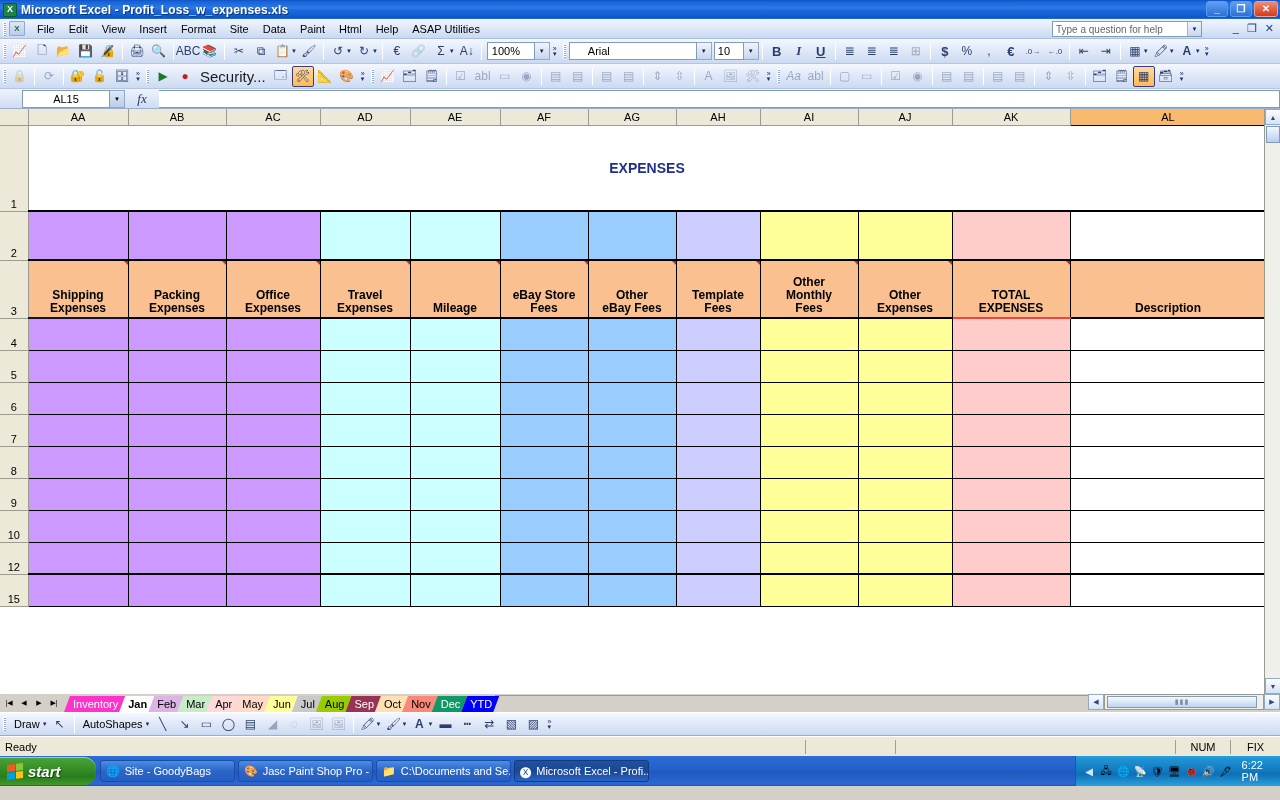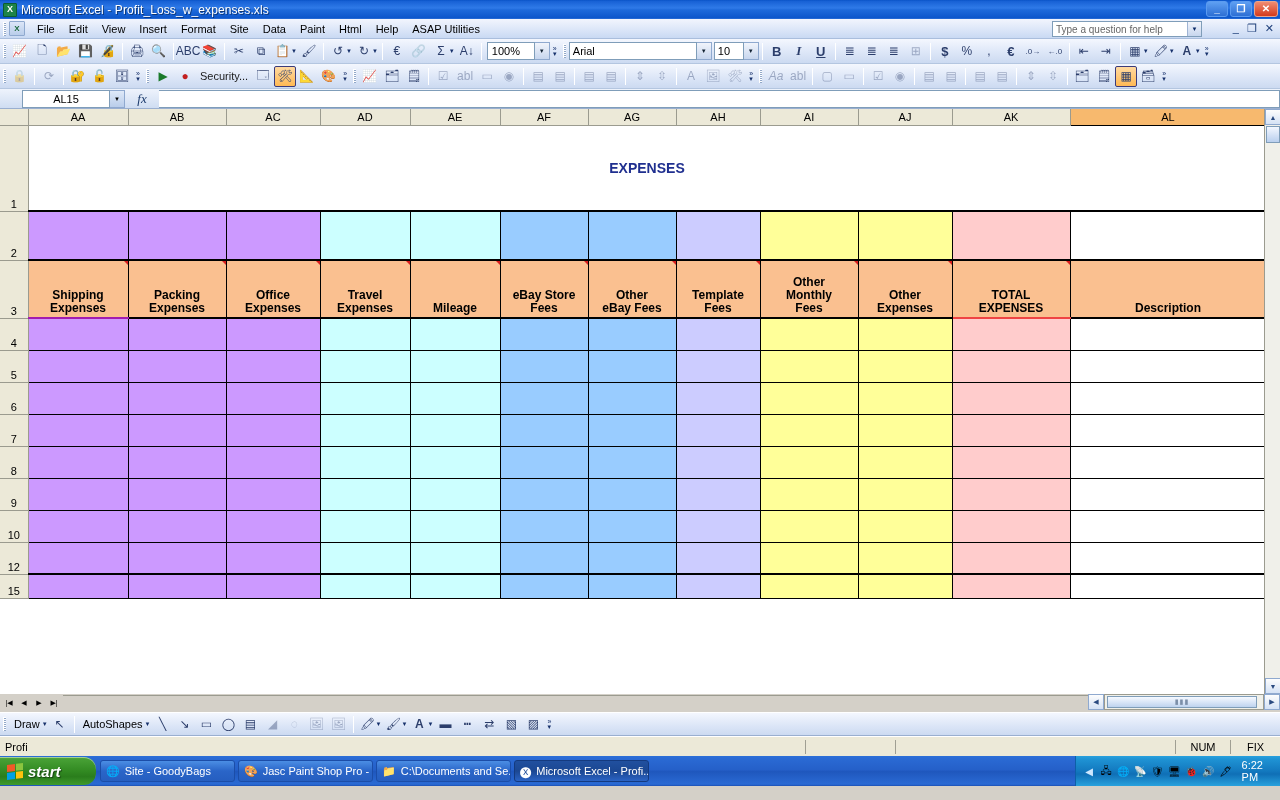--- a/index.html
+++ b/index.html
@@ -17,21 +17,21 @@
     background:linear-gradient(to bottom,#0a54c8 0%,#1862d6 8%,#2f7ae8 42%,#1e6adb 52%,#0d57cc 92%,#2b6fd8 100%);
     display:flex; align-items:center; position:relative;
   }
   .titlebar .tb-icon{
     width:14px;height:14px;margin-left:3px;margin-right:4px;
     background:#1d8348;border:1px solid #0b5c30;border-radius:1px;
     display:flex;align-items:center;justify-content:center;
     color:#fff;font-size:9px;font-weight:bold;line-height:1;
   }
   .titlebar .tb-title{
-    color:#fff;font-size:12px;font-weight:normal;letter-spacing:0.1px;
+    color:#fff;font-size:12px;font-weight:bold;letter-spacing:0.1px;
     text-shadow:1px 1px 0 rgba(0,0,0,.45);
   }
   .tb-buttons{position:absolute;right:2px;top:1px;display:flex;gap:2px;}
   .tb-btn{
     width:22px;height:16px;border:1px solid #5b9bf0;border-radius:3px;
     background:linear-gradient(to bottom,#5e9ff2,#2d6fd4);
     display:flex;align-items:center;justify-content:center;
     color:#fff;font-size:10px;font-weight:bold;line-height:1;
   }
   .tb-btn.close{background:linear-gradient(to bottom,#f08c72,#d43a1c);border-color:#e8a58f;width:24px;}
@@ -78,27 +78,27 @@
   .tbtn.dis{opacity:.38;}
   .tsep{width:1px;height:17px;margin:0 3px;background:#a7b9d6;border-right:1px solid #fff;}
   .tdrop{font-size:6px;color:#16306b;margin-left:-3px;margin-right:1px;}
   .zoombox{
     width:48px;height:18px;background:#fff;border:1px solid #7f9db9;
     font-size:11px;display:flex;align-items:center;padding-left:4px;margin-left:2px;
   }
   .zoomarrow{width:15px;height:18px;background:linear-gradient(to bottom,#f1f4fb,#c7d6ee);
     border:1px solid #8fa9cf;border-left:none;display:flex;align-items:center;justify-content:center;font-size:6px;color:#123;}
   .fontbox{width:128px;height:18px;background:#fff;border:1px solid #7f9db9;font-size:11px;
-    display:flex;align-items:center;padding-left:3px;position:relative;}
+    display:flex;align-items:center;padding-left:18px;position:relative;}
   .sizebox{width:30px;height:18px;background:#fff;border:1px solid #7f9db9;font-size:11px;
     display:flex;align-items:center;padding-left:3px;margin-left:2px;}
   .bi{font-size:13px;font-weight:bold;}
   .overflow{width:10px;height:21px;display:flex;flex-direction:column;align-items:center;justify-content:center;
     font-size:7px;color:#16306b;line-height:5px;}
-  .secbtn{font-size:11px;color:#1b1b1b;padding:0 4px;height:20px;display:flex;align-items:center;}
+  .secbtn{font-size:15px;color:#1b1b1b;padding:0 4px;height:20px;display:flex;align-items:center;}
 
   
   .formulabar{
     width:1280px;height:20px;display:flex;align-items:center;
     background:linear-gradient(to bottom,#eef3fc,#cfddf2);
     border-bottom:1px solid #9aafd0;
   }
   .namebox{
     width:88px;height:18px;margin-left:22px;background:#fff;border:1px solid #7f9db9;
     font-size:11px;display:flex;align-items:center;justify-content:center;
@@ -438,21 +438,21 @@
           <td class="cell" style="background:#99ccff;border-top:2px solid #000;border-bottom:2px solid #000"></td>
           <td class="cell" style="background:#99ccff;border-top:2px solid #000;border-bottom:2px solid #000"></td>
           <td class="cell" style="background:#ccccff;border-top:2px solid #000;border-bottom:2px solid #000"></td>
           <td class="cell" style="background:#ffff99;border-top:2px solid #000;border-bottom:2px solid #000"></td>
           <td class="cell" style="background:#ffff99;border-top:2px solid #000;border-bottom:2px solid #000"></td>
           <td class="cell" style="background:#ffcccc;border-top:2px solid #000;border-bottom:2px solid #000"></td>
           <td class="cell" style="background:#ffffff;border-top:2px solid #000;border-bottom:2px solid #000"></td>
         </tr>
         <tr style="height:58px">
           <td class="rowhead-cell">3</td>
-          <td class="hdr3" style="border-bottom:2px solid #a21caf"><span class="cmt"></span>Shipping<br>Expenses</td>
+          <td class="hdr3" style="border-bottom:2px solid #0f172a"><span class="cmt"></span>Shipping<br>Expenses</td>
           <td class="hdr3" style="border-bottom:2px solid #000"><span class="cmt"></span>Packing<br>Expenses</td>
           <td class="hdr3" style="border-bottom:2px solid #000"><span class="cmt"></span>Office<br>Expenses</td>
           <td class="hdr3" style="border-bottom:2px solid #000"><span class="cmt"></span>Travel<br>Expenses</td>
           <td class="hdr3" style="border-bottom:2px solid #000"><span class="cmt"></span>Mileage</td>
           <td class="hdr3" style="border-bottom:2px solid #000"><span class="cmt"></span>eBay Store<br>Fees</td>
           <td class="hdr3" style="border-bottom:2px solid #000"><span class="cmt"></span>Other<br>eBay Fees</td>
           <td class="hdr3" style="border-bottom:2px solid #000"><span class="cmt"></span>Template<br>Fees</td>
           <td class="hdr3" style="border-bottom:2px solid #000"><span class="cmt"></span>Other<br>Monthly<br>Fees</td>
           <td class="hdr3" style="border-bottom:2px solid #000"><span class="cmt"></span>Other<br>Expenses</td>
           <td class="hdr3" style="border-bottom:2px solid #ef4444"><span class="cmt"></span>TOTAL<br>EXPENSES</td>
@@ -571,21 +571,21 @@
           <td class="cell" style="background:#ccffff;"></td>
           <td class="cell" style="background:#ccffff;"></td>
           <td class="cell" style="background:#99ccff;"></td>
           <td class="cell" style="background:#99ccff;"></td>
           <td class="cell" style="background:#ccccff;"></td>
           <td class="cell" style="background:#ffff99;"></td>
           <td class="cell" style="background:#ffff99;"></td>
           <td class="cell" style="background:#ffcccc;"></td>
           <td class="cell" style="background:#ffffff;"></td>
         </tr>
-        <tr style="height:24px">
+        <tr style="height:32px">
           <td class="rowhead-cell">15</td>
           <td class="cell" style="background:#cc99ff;border-top:2px solid #000;"></td>
           <td class="cell" style="background:#cc99ff;border-top:2px solid #000;"></td>
           <td class="cell" style="background:#cc99ff;border-top:2px solid #000;"></td>
           <td class="cell" style="background:#ccffff;border-top:2px solid #000;"></td>
           <td class="cell" style="background:#ccffff;border-top:2px solid #000;"></td>
           <td class="cell" style="background:#99ccff;border-top:2px solid #000;"></td>
           <td class="cell" style="background:#99ccff;border-top:2px solid #000;"></td>
           <td class="cell" style="background:#ccccff;border-top:2px solid #000;"></td>
           <td class="cell" style="background:#ffff99;border-top:2px solid #000;"></td>
@@ -602,20 +602,36 @@
   </div>
 </div>
 
 <div class="tabbar">
   <div class="navbtns">
     <div class="navb">|◀</div>
     <div class="navb">◀</div>
     <div class="navb">▶</div>
     <div class="navb">▶|</div>
   </div>
+  <div class="tabs" id="tabs-container">
+      <div class="tab" style="background:#ff33cc;color:#ffffff;z-index:0">Inventory</div>
+      <div class="tab active" style="background:#ffffff;color:#000000;z-index:50">Jan</div>
+      <div class="tab" style="background:#ddb3e8;color:#000000;z-index:2">Feb</div>
+      <div class="tab" style="background:#c8ecc8;color:#000000;z-index:3">Mar</div>
+      <div class="tab" style="background:#ffd9d9;color:#000000;z-index:4">Apr</div>
+      <div class="tab" style="background:#ffd9c9;color:#000000;z-index:5">May</div>
+      <div class="tab" style="background:#ffff99;color:#000000;z-index:6">Jun</div>
+      <div class="tab" style="background:#c9c9c9;color:#000000;z-index:7">Jul</div>
+      <div class="tab" style="background:#99cc00;color:#000000;z-index:8">Aug</div>
+      <div class="tab" style="background:#993355;color:#ffffff;z-index:9">Sep</div>
+      <div class="tab" style="background:#ffe0b3;color:#000000;z-index:10">Oct</div>
+      <div class="tab" style="background:#f98878;color:#000000;z-index:11">Nov</div>
+      <div class="tab" style="background:#0f9966;color:#ffffff;z-index:12">Dec</div>
+      <div class="tab" style="background:#0000ff;color:#ffffff;z-index:13">YTD</div>
+    </div>
   <div class="tabs-fill"></div>
   <div class="hscroll">
     <div class="sbtn">◀</div>
     <div class="htrack">
       <div class="hthumb">▮▮▮</div>
     </div>
     <div class="sbtn">▶</div>
   </div>
 </div>
 
@@ -650,21 +666,21 @@
   <div class="tbtn">⇄</div>
   <div class="tbtn">▧</div>
   <div class="tbtn">▨</div>
   <div class="overflow">
       <span>»</span>
       <span>▾</span>
     </div>
 </div>
 
 <div class="statusbar">
-  <div style="padding-left:5px;">Profi</div>
+  <div style="padding-left:5px;">Ready</div>
   <div class="st-seg" style="position:absolute;left:805px;width:90px;"></div>
   <div class="st-seg" style="position:absolute;left:895px;width:280px;"></div>
   <div class="st-seg" style="position:absolute;left:1175px;width:55px;">NUM</div>
   <div class="st-seg" style="position:absolute;left:1230px;width:50px;">FIX</div>
 </div>
 
 <div class="taskbar">
   <div class="startbtn">
     <div class="winlogo">
       <i style="background:#f05a28"></i>

